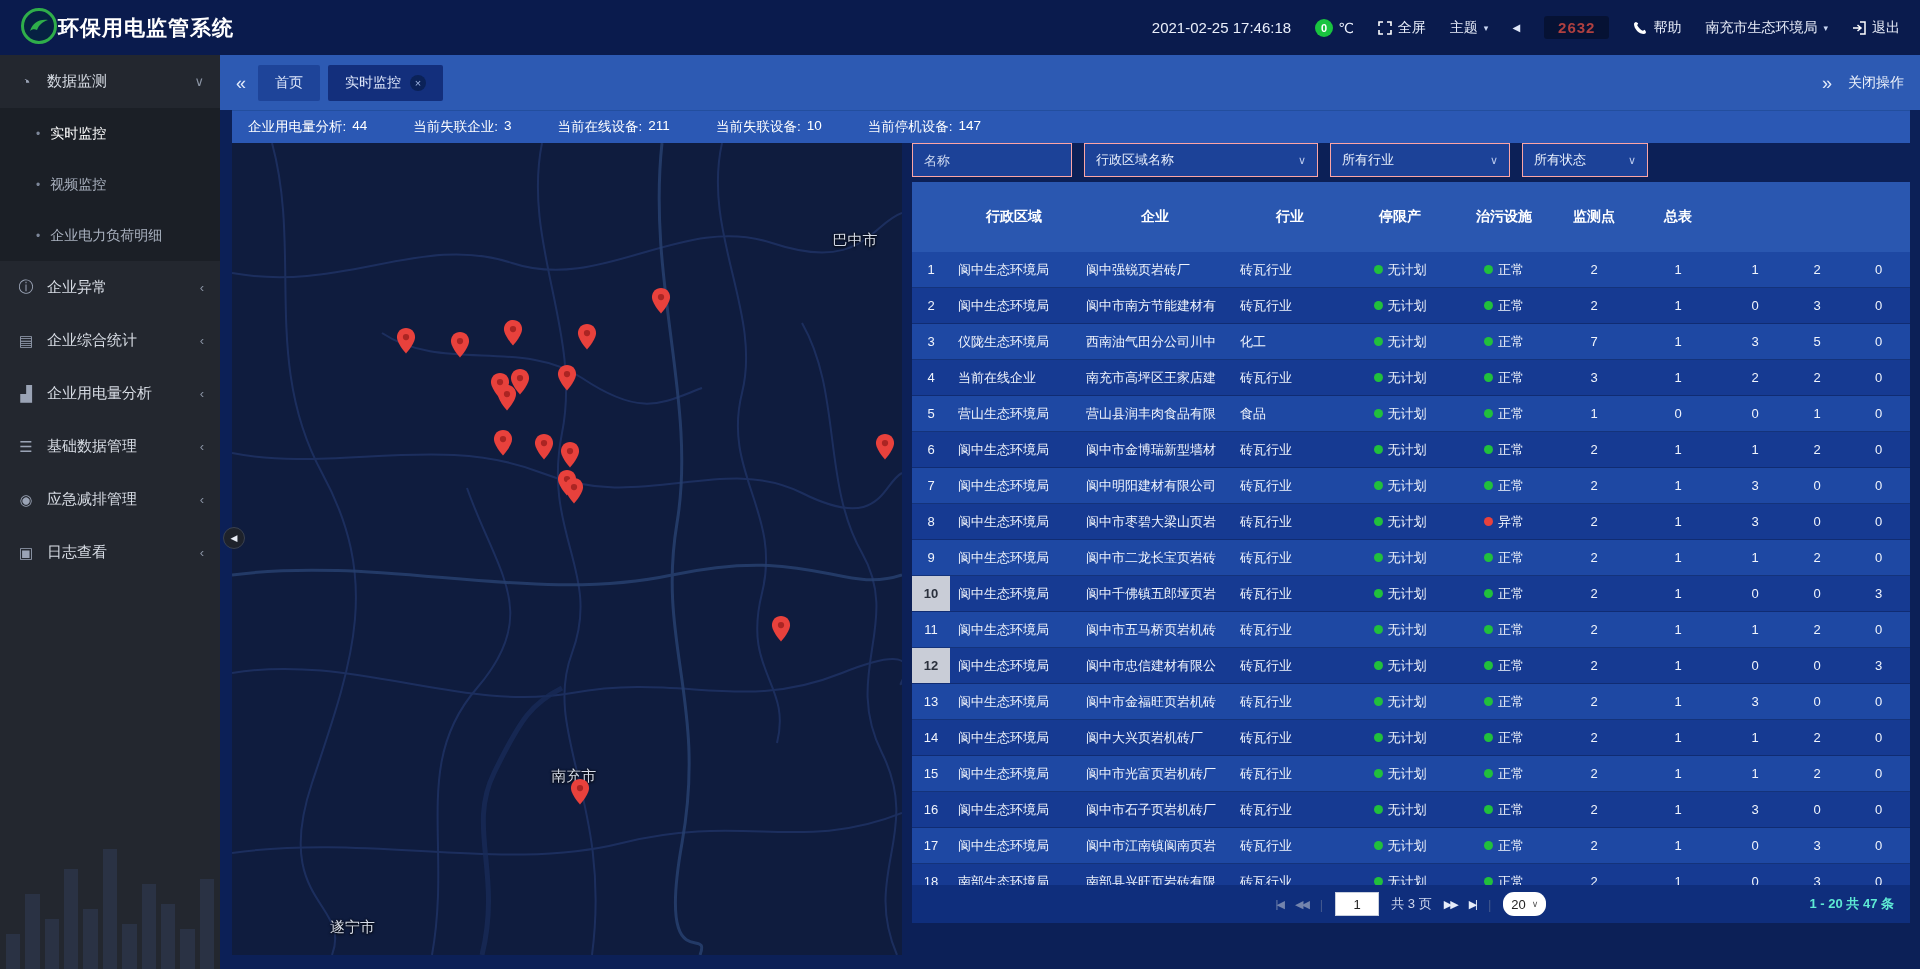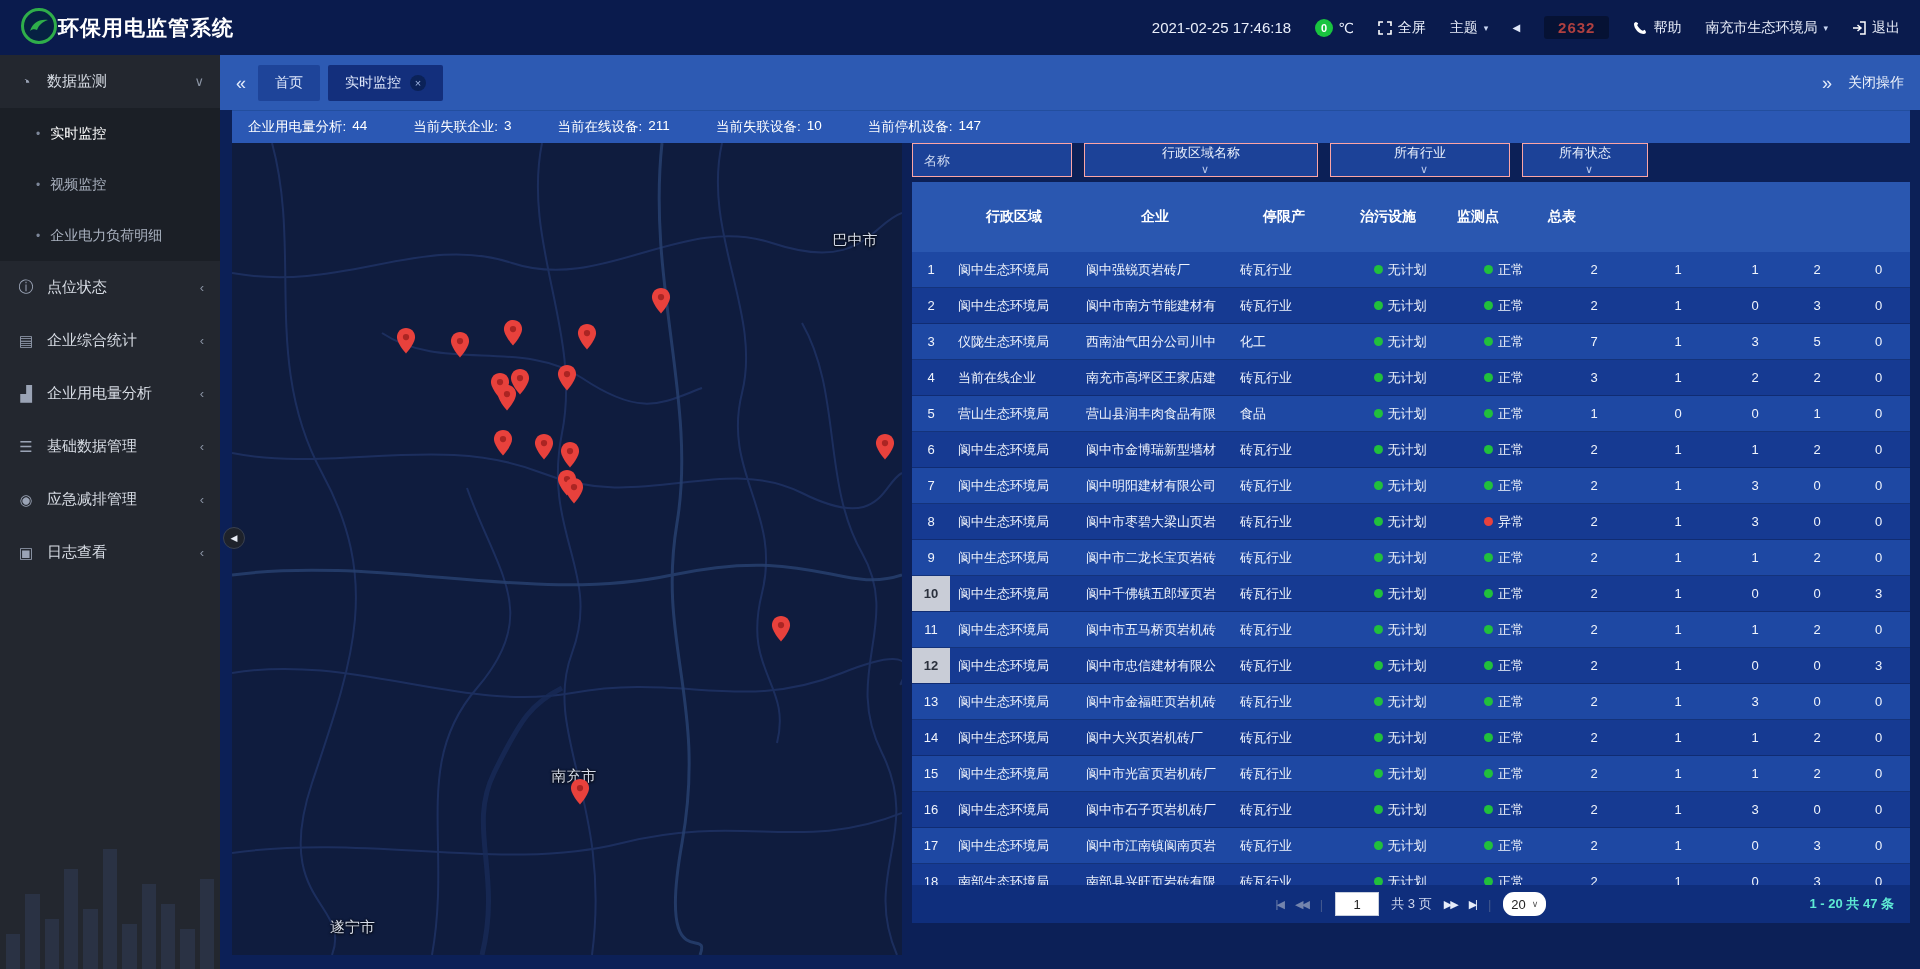--- a/index.html
+++ b/index.html
@@ -73,21 +73,21 @@
     justify-content:center; cursor:pointer; z-index:6; }
 
   
   .right-panel { flex:1; display:flex; flex-direction:column; min-width:0; }
   .filter-row { display:flex; gap:12px; height:34px; margin-bottom:5px; flex-shrink:0; }
   .f-input,.f-select { background:#1c4298; border:1px solid #fca5a5; color:#eaf0fc; font-size:13px;
     display:flex; align-items:center; padding:0 11px; }
   .f-input { width:160px; }
   .f-input input { background:transparent; border:none; outline:none; width:100%; color:#eaf0fc; font-size:13px; }
   .f-input input::placeholder { color:#d6e0f5; opacity:.95; }
-  .f-select { justify-content:space-between; cursor:pointer;flex-direction:column; }
+  .f-select { justify-content:space-between; cursor:pointer; }
   .f-select.w1 { width:234px; } .f-select.w2 { width:180px; } .f-select.w3 { width:126px; }
   .f-caret { color:#b9c8ec; font-size:11px; margin-left:8px; }
 
   .table-block { display:flex; flex-direction:column; }
   .thead { display:flex; height:70px; background:#2a57b0; color:#fff; font-size:14px; font-weight:bold; }
   .th { display:flex; align-items:center; justify-content:center; }
   .th-group { display:flex; flex-direction:column; }
   .th-group-title { height:35px; display:flex; align-items:center; justify-content:center; font-style:italic; }
   .th-subs { display:flex; height:35px; }
   .th-subs .th { height:35px; }
@@ -190,21 +190,21 @@
             <span class="nav-bullet">•</span>
             <span>视频监控</span>
           </div>
           <div class="nav-sub-item">
             <span class="nav-bullet">•</span>
             <span>企业电力负荷明细</span>
           </div>
         </div>
         <div class="nav-group">
           <span class="nav-icon">ⓘ</span>
-          <span class="nav-label">点位状态</span>
+          <span class="nav-label">企业异常</span>
           <span class="nav-caret">‹</span>
         </div>
         <div class="nav-group">
           <span class="nav-icon">▤</span>
           <span class="nav-label">企业综合统计</span>
           <span class="nav-caret">‹</span>
         </div>
         <div class="nav-group">
           <span class="nav-icon">▟</span>
           <span class="nav-label">企业用电量分析</span>
@@ -401,20 +401,21 @@
             <span>所有状态</span>
             <span class="f-caret">∨</span>
           </div>
         </div>
 
         <div class="table-block">
           <div class="thead">
             <div class="th c-num"></div>
             <div class="th c-region">行政区域</div>
             <div class="th c-company">企业</div>
+            <div class="th c-industry">行业</div>
             <div class="th c-stop">停限产</div>
             <div class="th c-fac">治污设施</div>
             <div class="th c-points">监测点</div>
             <div class="th c-meters">总表</div>
           </div>
           <div class="tbody">
               <div class="trow">
                 <div class="td c-num">1</div>
                 <div class="td c-region c-left">阆中生态环境局</div>
                 <div class="td c-company c-left">阆中强锐页岩砖厂</div>

